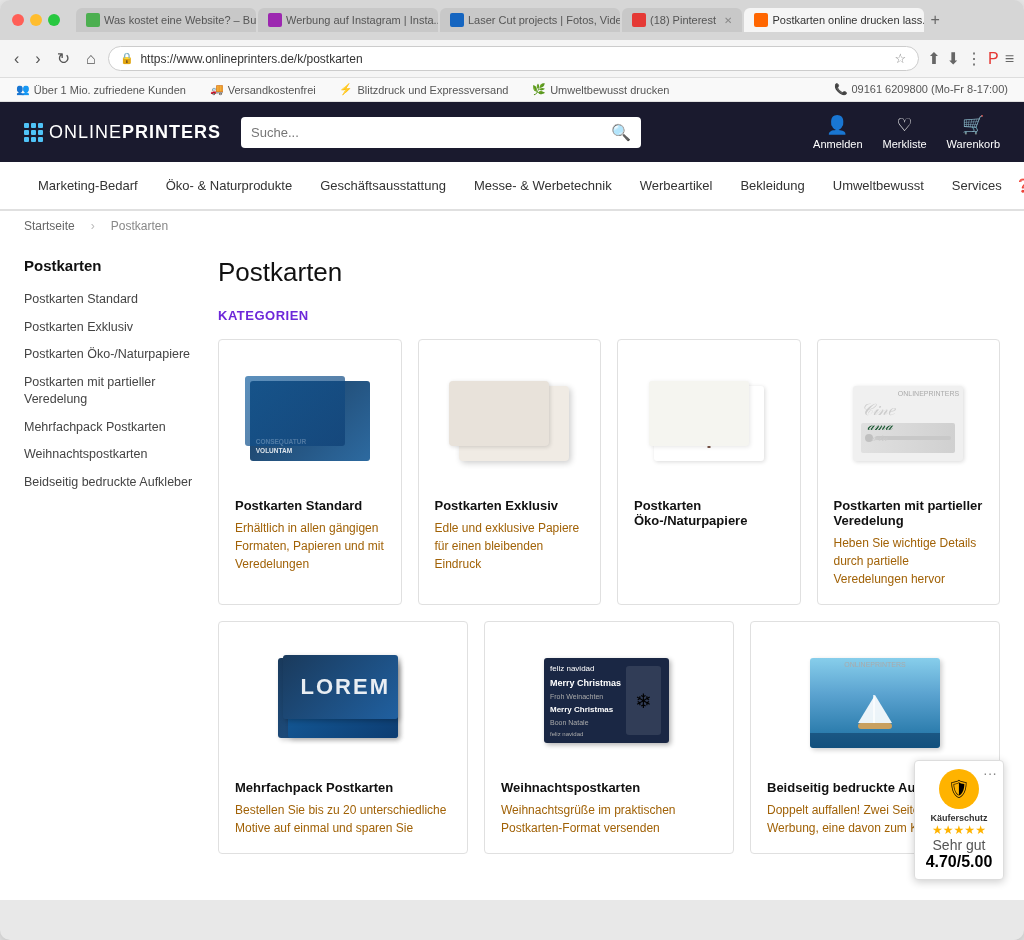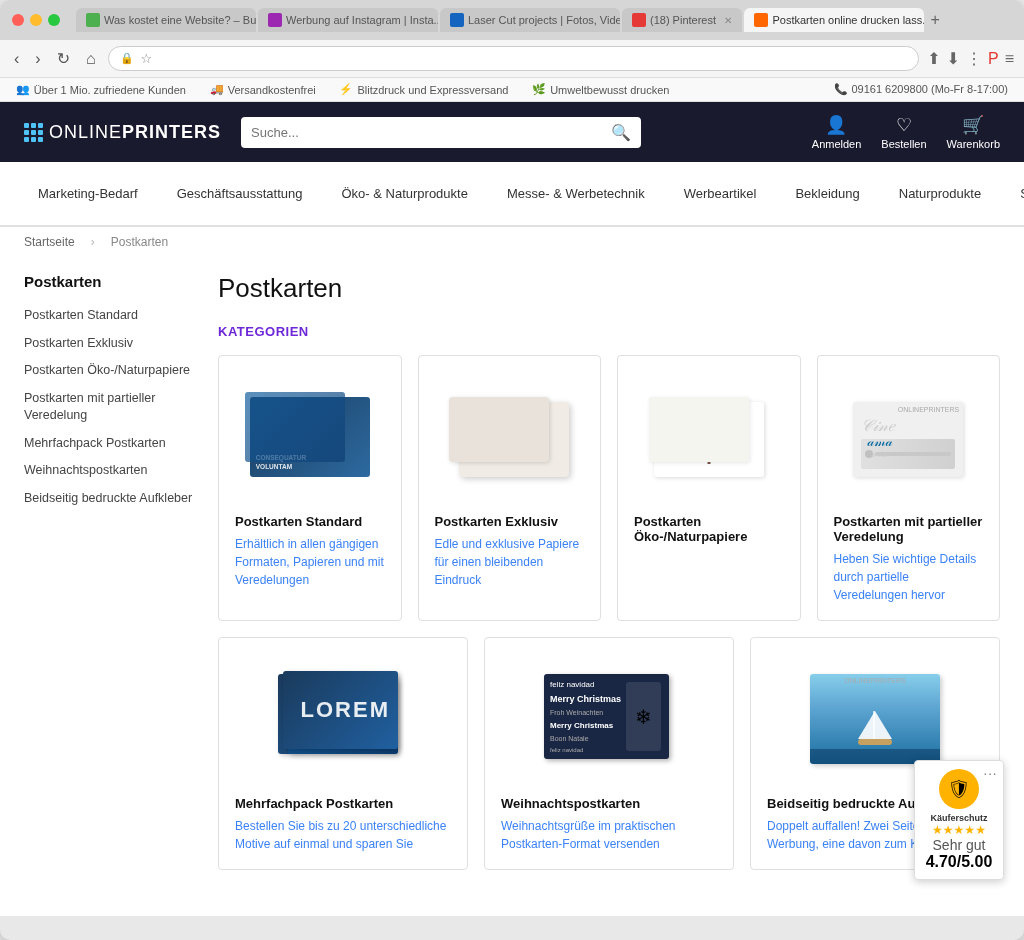--- a/index.html
+++ b/index.html
@@ -54,21 +54,21 @@
     .logo-text { color: #fff; font-size: 18px; font-weight: bold; letter-spacing: 1px; }
     .logo-text span { font-weight: normal; }
     .search-bar { flex: 1; max-width: 400px; display: flex; align-items: center; background: #fff; border-radius: 4px; padding: 6px 10px; gap: 6px; justify-content: flex-end; }
     .search-input { border: none; outline: none; flex: 1; font-size: 13px; color: #333; }
     .search-icon { color: #888; font-size: 16px; cursor: pointer; }
     .header-actions { display: flex; align-items: center; gap: 20px; margin-left: auto; }
     .header-action { display: flex; flex-direction: column; align-items: center; color: #fff; font-size: 11px; gap: 2px; cursor: pointer; }
     .header-action-icon { font-size: 18px; }
 
     
-    .site-nav { background: #fff; border-bottom: 2px solid #e0e0e0; padding: 12px 24px; display: flex; align-items: center; gap: 11px; }
+    .site-nav { background: #fff; border-bottom: 2px solid #e0e0e0; padding: 4px 24px; display: flex; align-items: center; gap: 0; }
     .nav-item { padding: 12px 14px; font-size: 13px; color: #333; cursor: pointer; white-space: nowrap; border-bottom: 2px solid transparent; margin-bottom: -2px; }
     .nav-help { margin-left: auto; display: flex; align-items: center; gap: 4px; font-size: 13px; color: #333; cursor: pointer; }
 
     
     .breadcrumb { padding: 8px 24px; font-size: 12px; color: #888; display: flex; align-items: center; gap: 16px; }
     .breadcrumb a { color: #666; text-decoration: none; }
     .breadcrumb-sep { color: #bbb; }
 
     
     .page-layout { display: flex; padding: 0 24px; gap: 24px; padding-bottom: 30px; }
@@ -83,21 +83,21 @@
     .page-title { font-size: 26px; font-weight: normal; color: #111; margin-bottom: 20px; }
     .categories-label { font-size: 13px; font-weight: bold; color: #6d28d9; letter-spacing: 0.5px; margin-bottom: 16px; text-transform: uppercase; }
 
     
     .product-grid { display: grid; grid-template-columns: repeat(4, 1fr); gap: 16px; margin-bottom: 16px; }
     .product-grid.three-col { grid-template-columns: repeat(3, 1fr); }
     .product-card { background: #fff; border: 1px solid #e0e0e0; border-radius: 4px; padding: 16px; cursor: pointer; display: flex; flex-direction: column; }
     .product-image { width: 100%; height: 130px; margin-bottom: 12px; display: flex; align-items: center; overflow: hidden; }
     .product-img-placeholder { width: 100%; height: 100%; display: flex; align-items: center; justify-content: center; position: relative; }
     .product-name { font-size: 13px; font-weight: bold; color: #111; margin-bottom: 6px; }
-    .product-desc { font-size: 12px; color: #3b82f6; line-height: 1.5; }
+    .product-desc { font-size: 12px; color: #a16207; line-height: 1.5; }
 
     
     .trusted-badge { position: fixed; bottom: 60px; right: 20px; background: #fff; border: 1px solid #ddd; border-radius: 4px; padding: 8px; width: 90px; box-shadow: 0 2px 8px rgba(0,0,0,0.2); text-align: center; font-size: 10px; }
     .trusted-badge-title { font-size: 9px; font-weight: bold; color: #333; margin-top: 4px; }
     .trusted-stars { color: #FFB300; font-size: 12px; }
     .trusted-icon { width: 40px; height: 40px; background: #FFB300; border-radius: 50%; margin: 0 auto; display: flex; align-items: center; justify-content: center; font-size: 18px; }
     .trusted-dots { color: #888; font-size: 14px; position: absolute; top: 4px; right: 6px; cursor: pointer; }
   </style>
 </head>
 <body>
@@ -140,20 +140,21 @@
     </div>
   </div>
 
   <div class="browser-toolbar">
     <button class="nav-btn">‹</button>
     <button class="nav-btn">›</button>
     <button class="nav-btn">↻</button>
     <button class="nav-btn">⌂</button>
     <div class="address-bar">
       <span class="address-bar-lock">🔒</span>
+      <span class="address-bar-text">https://www.onlineprinters.de/k/postkarten</span>
       <span class="address-bar-star">☆</span>
     </div>
     <div class="toolbar-icons">
       <span class="toolbar-icon">⬆</span>
       <span class="toolbar-icon">⬇</span>
       <span class="toolbar-icon">⋮</span>
       <span class="toolbar-icon red">P</span>
       <span class="toolbar-icon">≡</span>
     </div>
   </div>
@@ -201,37 +202,37 @@
         <input class="search-input" type="text" placeholder="Suche..." style="">
         <span class="search-icon">🔍</span>
       </div>
       <div class="header-actions">
         <div class="header-action">
           <span class="header-action-icon">👤</span>
           <span>Anmelden</span>
         </div>
         <div class="header-action">
           <span class="header-action-icon">♡</span>
-          <span>Bestellen</span>
+          <span>Merkliste</span>
         </div>
         <div class="header-action">
           <span class="header-action-icon">🛒</span>
           <span>Warenkorb</span>
         </div>
       </div>
     </div>
 
     <div class="site-nav">
       <div class="nav-item">Marketing-Bedarf</div>
+      <div class="nav-item">Öko- &amp; Naturprodukte</div>
       <div class="nav-item">Geschäftsausstattung</div>
-      <div class="nav-item">Öko- &amp; Naturprodukte</div>
       <div class="nav-item">Messe- &amp; Werbetechnik</div>
       <div class="nav-item">Werbeartikel</div>
       <div class="nav-item">Bekleidung</div>
-      <div class="nav-item">Naturprodukte</div>
+      <div class="nav-item">Umweltbewusst</div>
       <div class="nav-item">Services</div>
       <div class="nav-help">
         <span>❓</span>
 
       </div>
     </div>
 
     <div class="breadcrumb">
       <a href="#">Startseite</a>
       <span class="breadcrumb-sep">›</span>
@@ -311,40 +312,40 @@
             <div class="product-image">
               <div class="product-img-placeholder">
                 <div style="position:relative; width:130px; height:90px;">
                   <div style="background:#f0f0f0; width:110px; height:75px; border-radius:3px; position:absolute; top:10px; left:10px; box-shadow:1px 1px 4px rgba(0,0,0,0.15); overflow:hidden;">
                     <div style="font-size:7px; color:#aaa; position:absolute; top:4px; right:4px;">ONLINEPRINTERS</div>
                     <div style="position:absolute; bottom:8px; left:8px; right:8px; height:30px; background:linear-gradient(90deg, #e0e0e0, #d0d0d0); border-radius:2px; display:flex; align-items:center; padding:4px; gap:2px;">
                       <div style="width:8px; height:8px; background:#c0c0c0; border-radius:50%;"></div>
                       <div style="flex:1; height:4px; background:#c8c8c8; border-radius:2px;"></div>
                     </div>
                     <div style="position:absolute; top:15px; left:8px; font-size:16px; color:#ccc; font-style:italic;">𝒞𝒾𝓃𝑒</div>
-                    <div style="position:absolute; top:32px; left:14px; font-size:13px; color:#0369a1; ">𝒶𝓂𝒶</div>
+                    <div style="position:absolute; top:32px; left:14px; font-size:13px; color:#14532d; font-style:italic;">𝒶𝓂𝒶</div>
                     <div style="position:absolute; top:46px; left:18px; font-size:10px; color:#ccc; font-style:italic;">𝓌𝒾𝓃</div>
                   </div>
                 </div>
               </div>
             </div>
             <div class="product-name">Postkarten mit partieller Veredelung</div>
             <div class="product-desc">Heben Sie wichtige Details durch partielle Veredelungen hervor</div>
           </div>
         </div>
 
         <div class="product-grid three-col">
 
           <div class="product-card">
             <div class="product-image">
               <div class="product-img-placeholder">
                 <div style="position:relative; width:140px; height:100px;">
                   <div style="background: linear-gradient(135deg, #1a3a5c 0%, #2060a0 100%); width:120px; height:80px; border-radius:3px; position:absolute; top:5px; left:5px; box-shadow:2px 2px 5px rgba(0,0,0,0.2);"></div>
                   <div style="background: linear-gradient(135deg, #1560a0 0%, #0d3d72 100%); width:110px; height:75px; border-radius:3px; position:absolute; top:10px; left:15px; box-shadow:2px 2px 5px rgba(0,0,0,0.2);"></div>
-                  <div style="background: linear-gradient(135deg, #1a3a5c 0%, #2060a0 100%); width:115px; height:78px; border-radius:3px; position:absolute; top:2px; left:10px; display:flex; align-items:center; justify-content:flex-end; padding:8px; box-shadow:2px 2px 5px rgba(0,0,0,0.25);">
+                  <div style="background: linear-gradient(135deg, #1a3a5c 0%, #2060a0 100%); width:115px; height:64px; border-radius:3px; position:absolute; top:2px; left:10px; display:flex; align-items:center; justify-content:flex-end; padding:8px; box-shadow:2px 2px 5px rgba(0,0,0,0.25);">
                     <div style="color:rgba(255,255,255,0.9); font-size:22px; font-weight:bold; letter-spacing:2px;">LOREM</div>
                   </div>
                 </div>
               </div>
             </div>
             <div class="product-name">Mehrfachpack Postkarten</div>
             <div class="product-desc">Bestellen Sie bis zu 20 unterschiedliche Motive auf einmal und sparen Sie</div>
           </div>
 
           <div class="product-card">

